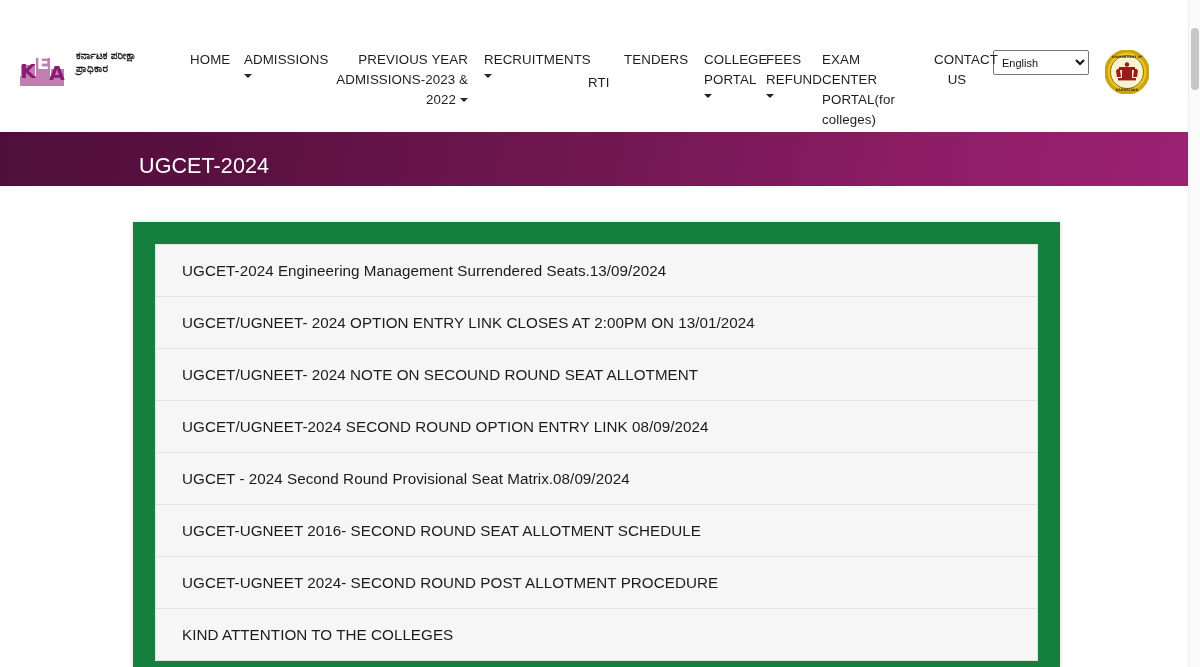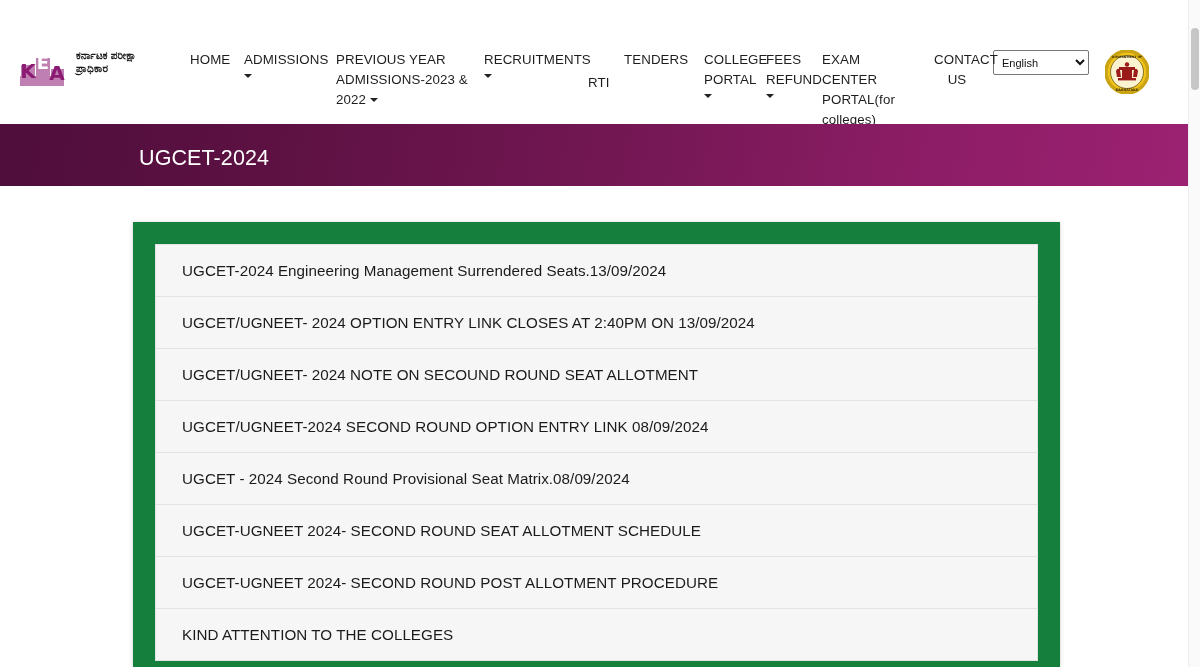--- a/index.html
+++ b/index.html
@@ -92,21 +92,21 @@
   }
   .caret.inline {
     display: inline-block;
     margin-left: 4px;
     margin-top: 0;
     vertical-align: middle;
   }
 
   .nav-w-home { width: 54px; }
   .nav-w-adm  { width: 92px; }
-  .nav-w-prev { width: 148px; }
+  .nav-w-prev { width: 148px; text-align: right; }
   .nav-w-rec  { width: 104px; }
   .nav-w-rti  { width: 36px; margin-top: 23px; }
   .nav-w-ten  { width: 80px; }
   .nav-w-col  { width: 62px; }
   .nav-w-fee  { width: 56px; }
   .nav-w-exam { width: 112px; }
   .nav-w-con  { width: 62px; text-align: center; }
 
   .lang-select {
     margin-left: 5px;
@@ -126,21 +126,21 @@
     flex: 0 0 auto;
     width: 44px; height: 44px;
     margin-left: 16px;
     margin-right: 10px;
     margin-top: 0px;
   }
 
   
   .page-banner {
     position: absolute;
-    top: 124px; left: 0;
+    top: 132px; left: 0;
     width: 1188px;
     height: 62px;
     background: linear-gradient(100deg, #4f0e3c 0%, #5c1142 22%, #731753 52%, #8d1d66 78%, #9c2172 100%);
     color: #ffffff;
     padding: 6px 0 0 139px;
   }
   .banner-title {
     font-size: 21.5px;
     line-height: 28px;
     font-weight: 400;
@@ -330,25 +330,25 @@
       <span class="crumb">ADMISSIONS</span>
       <span class="crumb-sep">❯</span>
       <span class="crumb current">UGCET-2024</span>
     </div>
   </section>
 
   <main class="content-wrap">
     <div class="card">
       <div class="notice-list">
         <a class="notice-item" href="#">UGCET-2024 Engineering Management Surrendered Seats.13/09/2024</a>
-        <a class="notice-item" href="#">UGCET/UGNEET- 2024 OPTION ENTRY LINK CLOSES AT 2:40PM ON 13/09/2024</a>
+        <a class="notice-item" href="#">UGCET/UGNEET- 2024 OPTION ENTRY LINK CLOSES AT 2:00PM ON 13/01/2024</a>
         <a class="notice-item" href="#">UGCET/UGNEET- 2024 NOTE ON SECOUND ROUND SEAT ALLOTMENT</a>
         <a class="notice-item" href="#">UGCET/UGNEET-2024 SECOND ROUND OPTION ENTRY LINK 08/09/2024</a>
         <a class="notice-item" href="#">UGCET - 2024 Second Round Provisional Seat Matrix.08/09/2024</a>
-        <a class="notice-item" href="#">UGCET-UGNEET 2024- SECOND ROUND SEAT ALLOTMENT SCHEDULE</a>
+        <a class="notice-item" href="#">UGCET-UGNEET 2016- SECOND ROUND SEAT ALLOTMENT SCHEDULE</a>
         <a class="notice-item" href="#">UGCET-UGNEET 2024- SECOND ROUND POST ALLOTMENT PROCEDURE</a>
         <a class="notice-item" href="#">KIND ATTENTION TO THE COLLEGES</a>
       </div>
     </div>
   </main>
 
   <div class="scroll-track-v">
     <div class="scroll-thumb-v"></div>
   </div>
 

